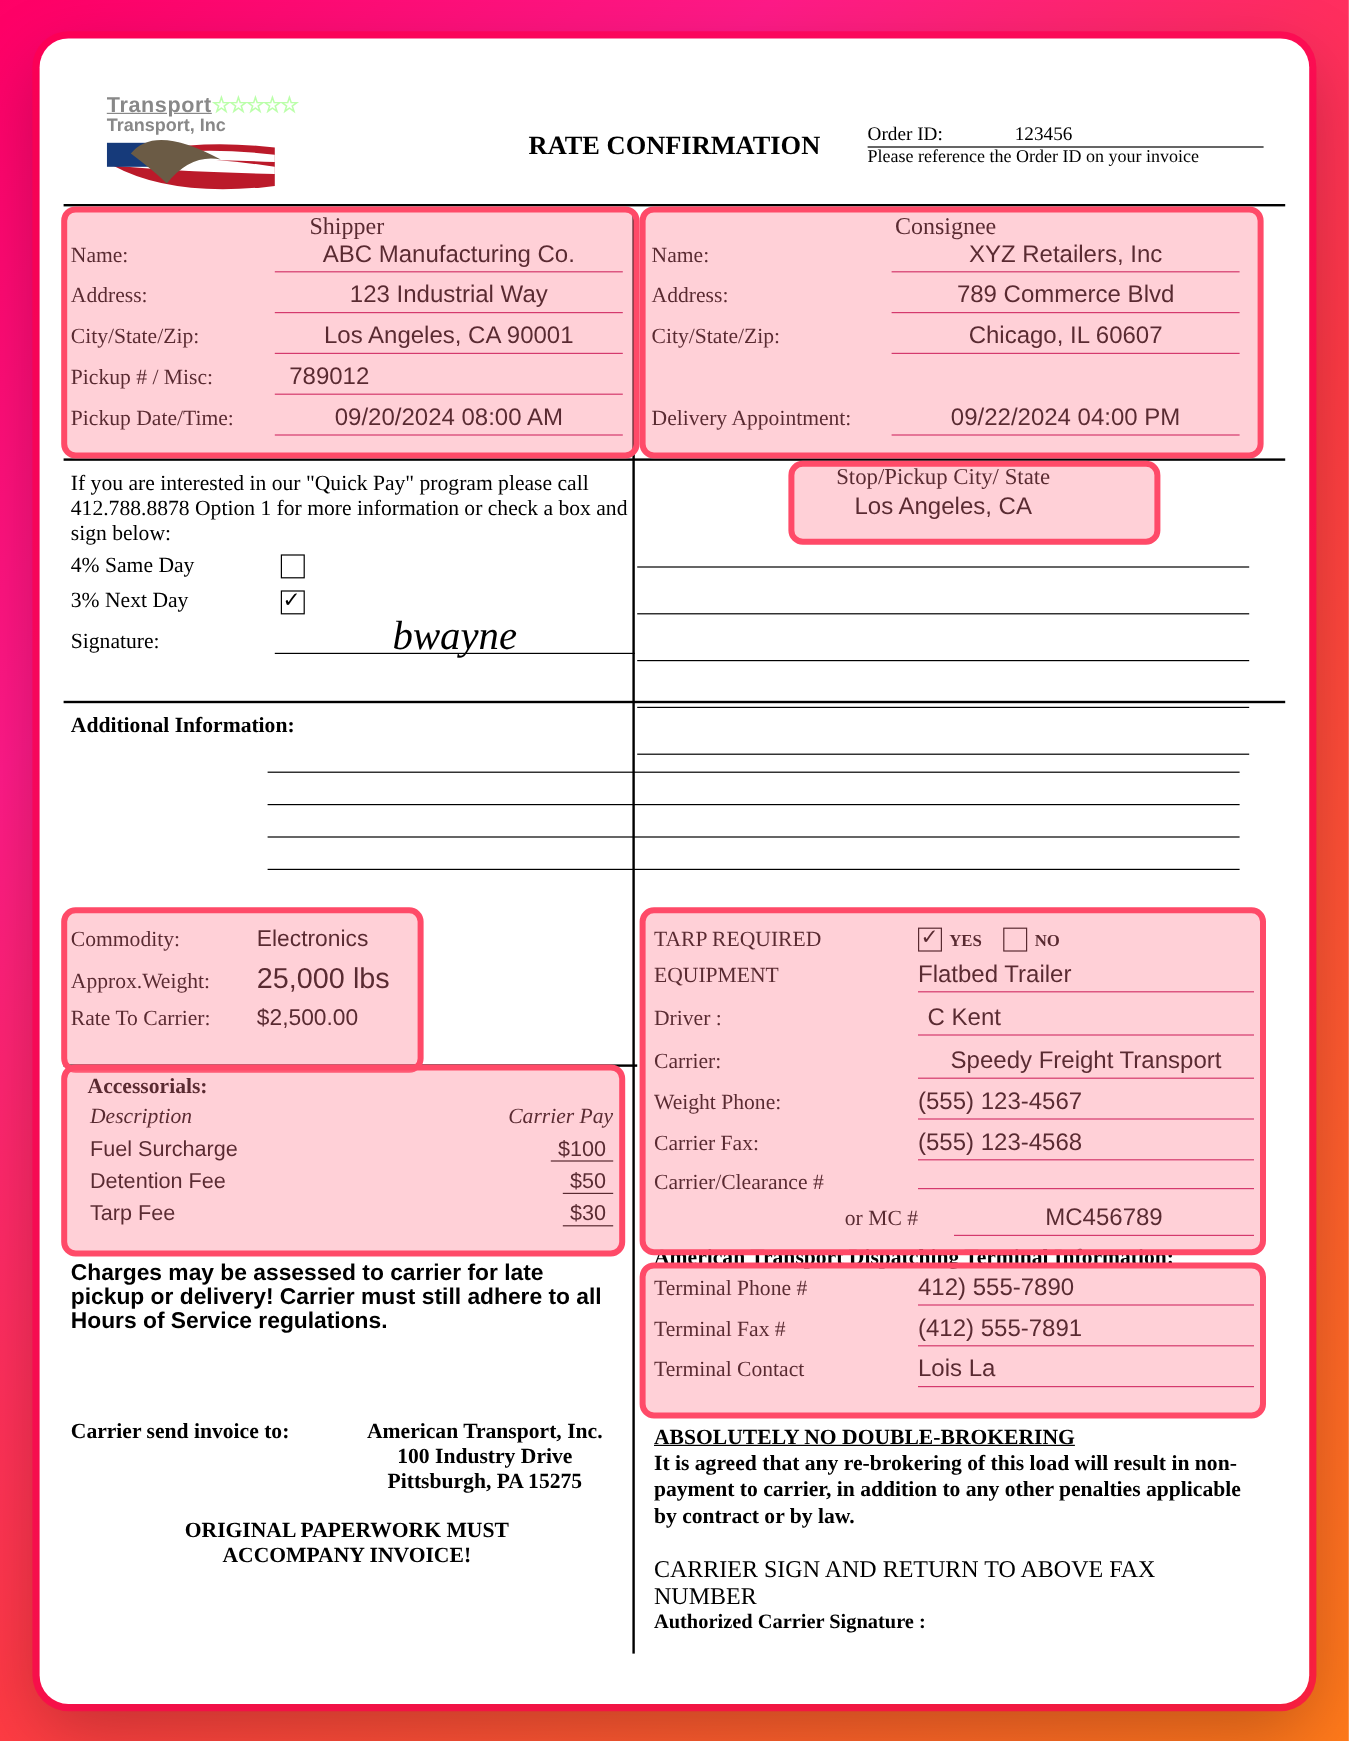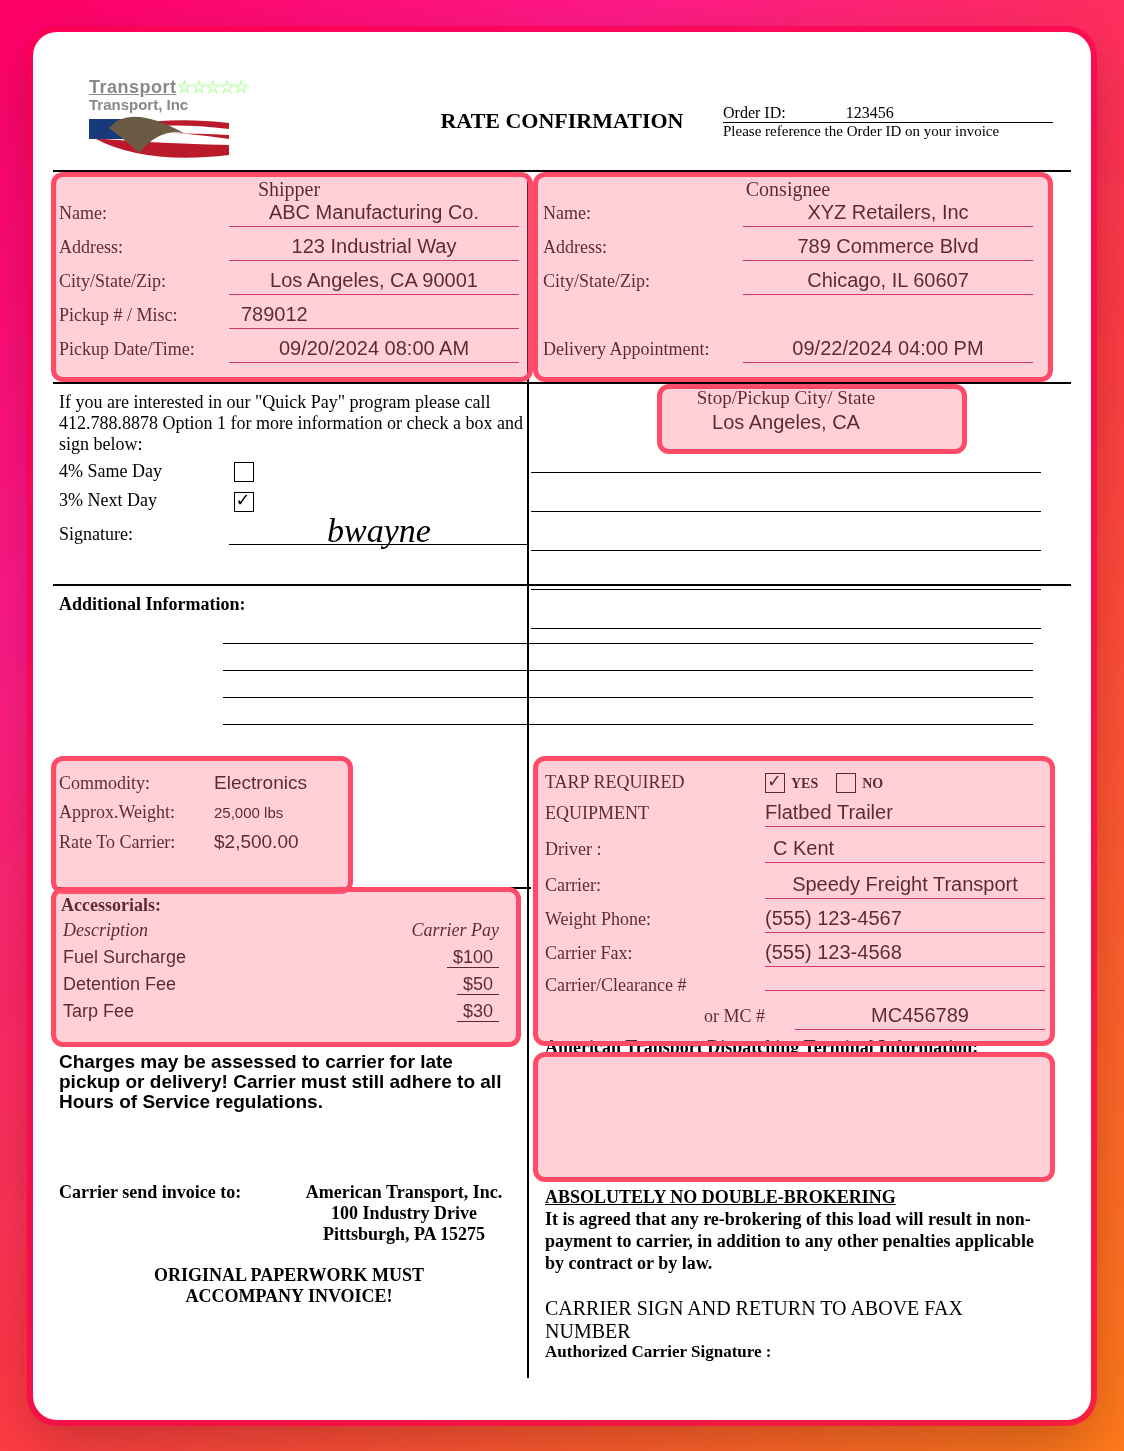--- a/index.html
+++ b/index.html
@@ -168,30 +168,30 @@
       <div class="uline" style="height:26px"></div>
   </div>
 
   <div class="block" style="left:26px; top:740px; width:420px">
     <div class="fieldrow">
         <span class="lab" style="width:155px">Commodity:</span>
       <span class="arial" style="font-size:19px">Electronics</span>
       </div>
     <div class="fieldrow">
         <span class="lab" style="width:155px">Approx.Weight:</span>
-      <span class="arial" style="font-size:15px">25,000 lbs</span>
+      <span class="arial" style="font-size:24px">25,000 lbs</span>
       </div>
     <div class="fieldrow" style="margin-top:8px">
         <span class="lab" style="width:155px">Rate To Carrier:</span>
       <span class="arial" style="font-size:19px">$2,500.00</span>
       </div>
   </div>
   <div class="hrule" style="top:855px;left:20px;right:560px"></div>
 
-  <div class="block" style="left:28px; top:863px; width:440px">
+  <div class="block" style="left:40px; top:863px; width:440px">
     <div class="bold">Accessorials:</div>
     <table class="acc-table arial" style="font-size:18px">
       <tbody>
           <tr>
             <td class="ital" style="font-family:'Times New Roman'">Description</td>
           <td class="p ital" style="font-family:'Times New Roman'">Carrier Pay</td>
           </tr>
       <tr>
             <td>Fuel Surcharge</td>
             <td class="p"><span>$100</span></td>
@@ -253,20 +253,34 @@
         <span class="lab" style="width:220px">Carrier/Clearance #</span>
         <span class="val"></span>
       </div>
     <div class="fieldrow cons">
         <span class="lab" style="width:220px;text-align:right;padding-right:30px">or MC #</span>
         <span class="val">MC456789</span>
       </div>
   </div>
 
   <div class="block bold" style="left:512px; top:1005px; width:500px; text-decoration:underline; font-size:18px">American Transport Dispatching Terminal Information:</div>
+  <div class="block" style="left:512px; top:1030px; width:500px">
+    <div class="fieldrow cons">
+        <span class="lab" style="width:220px">Terminal Phone #</span>
+        <span class="val" style="text-align:left">412) 555-7890</span>
+      </div>
+    <div class="fieldrow cons">
+        <span class="lab" style="width:220px">Terminal Fax #</span>
+        <span class="val" style="text-align:left">(412) 555-7891</span>
+      </div>
+    <div class="fieldrow cons">
+        <span class="lab" style="width:220px">Terminal Contact</span>
+        <span class="val" style="text-align:left">Lois La</span>
+      </div>
+  </div>
 
   <div class="block bold" style="left:512px; top:1155px; width:500px">
     <div style="text-decoration:underline">ABSOLUTELY NO DOUBLE-BROKERING</div>
     <div style="font-size:18px;line-height:22px">It is agreed that any re-brokering of this load will result in non-payment to carrier, in addition to any other penalties applicable by contract or by law.</div>
   </div>
   <div class="block" style="left:512px; top:1265px; width:500px; font-size:20px">CARRIER SIGN AND RETURN TO ABOVE FAX NUMBER</div>
   <div class="block bold" style="left:512px; top:1310px; font-size:17px">Authorized Carrier  Signature :</div>
 
   <div style="position:absolute;left:494px;top:146px;width:2px;height:1200px;background:#000"></div>
 

